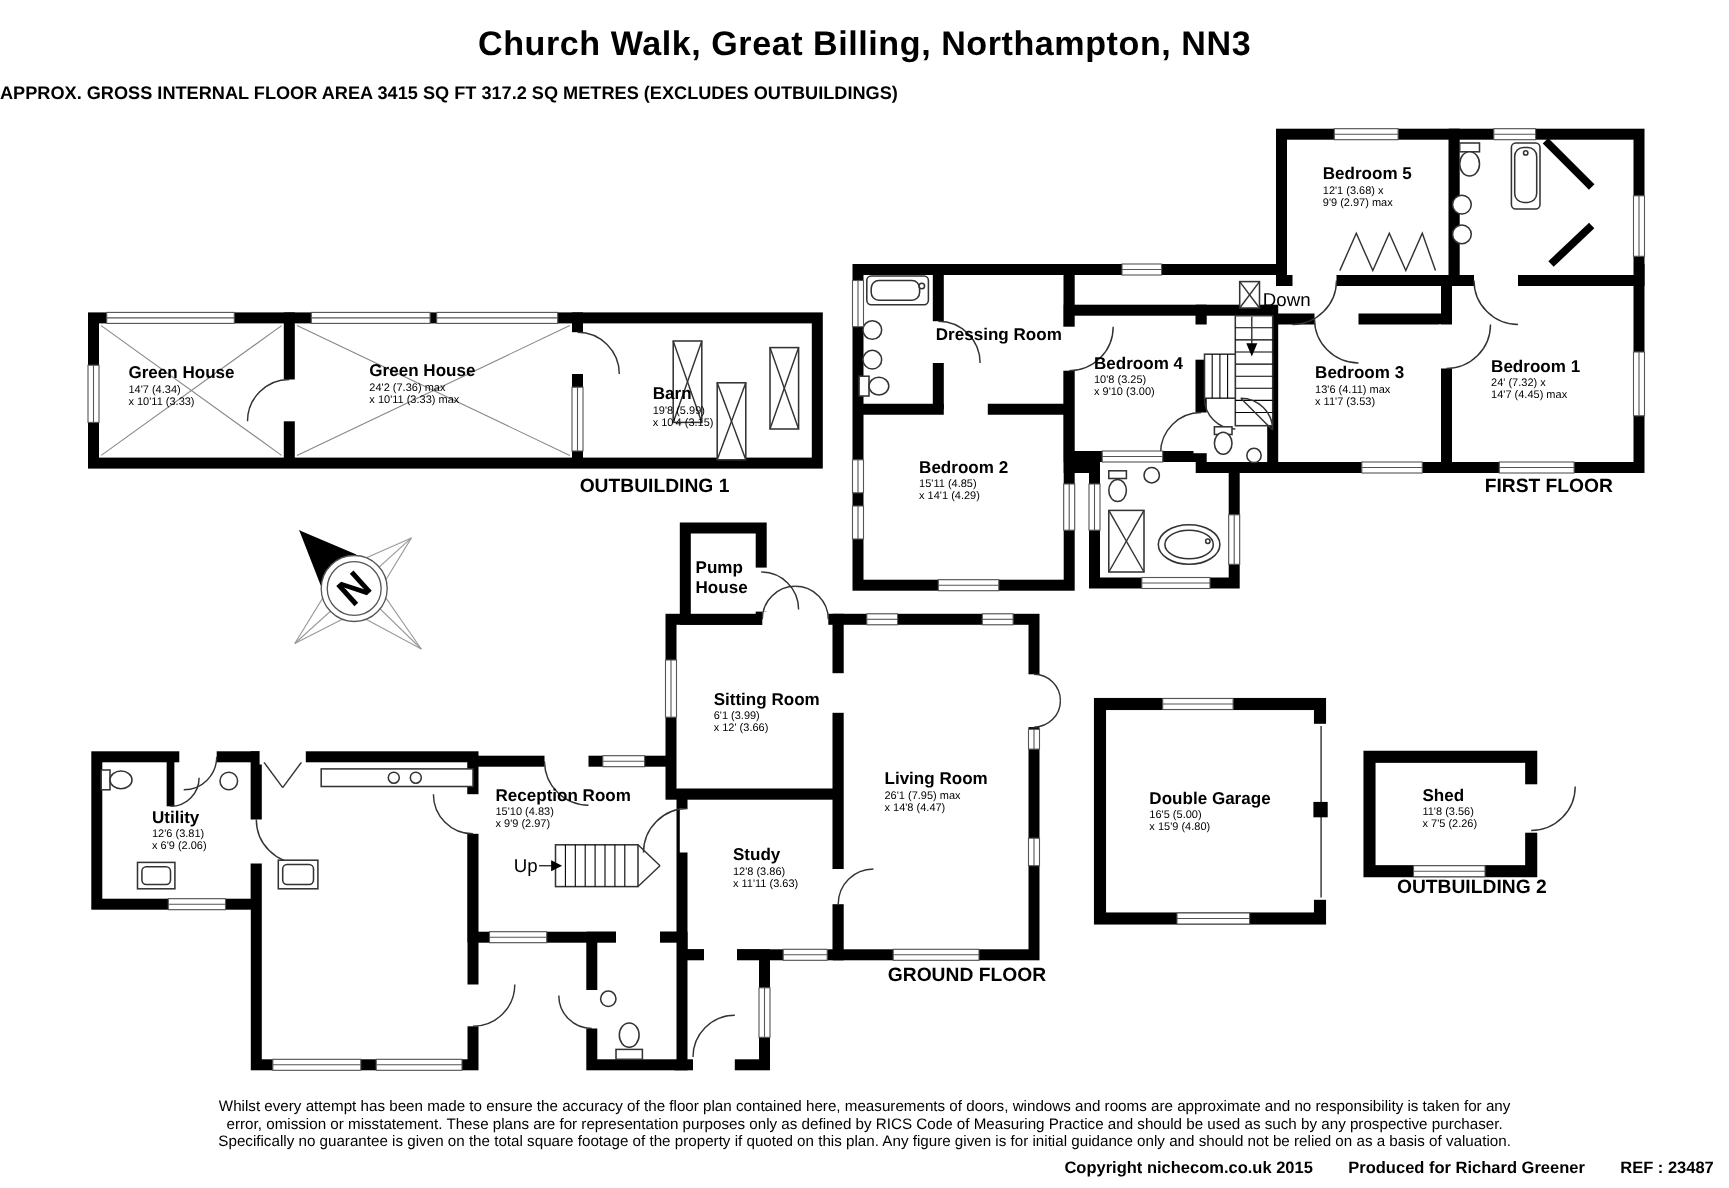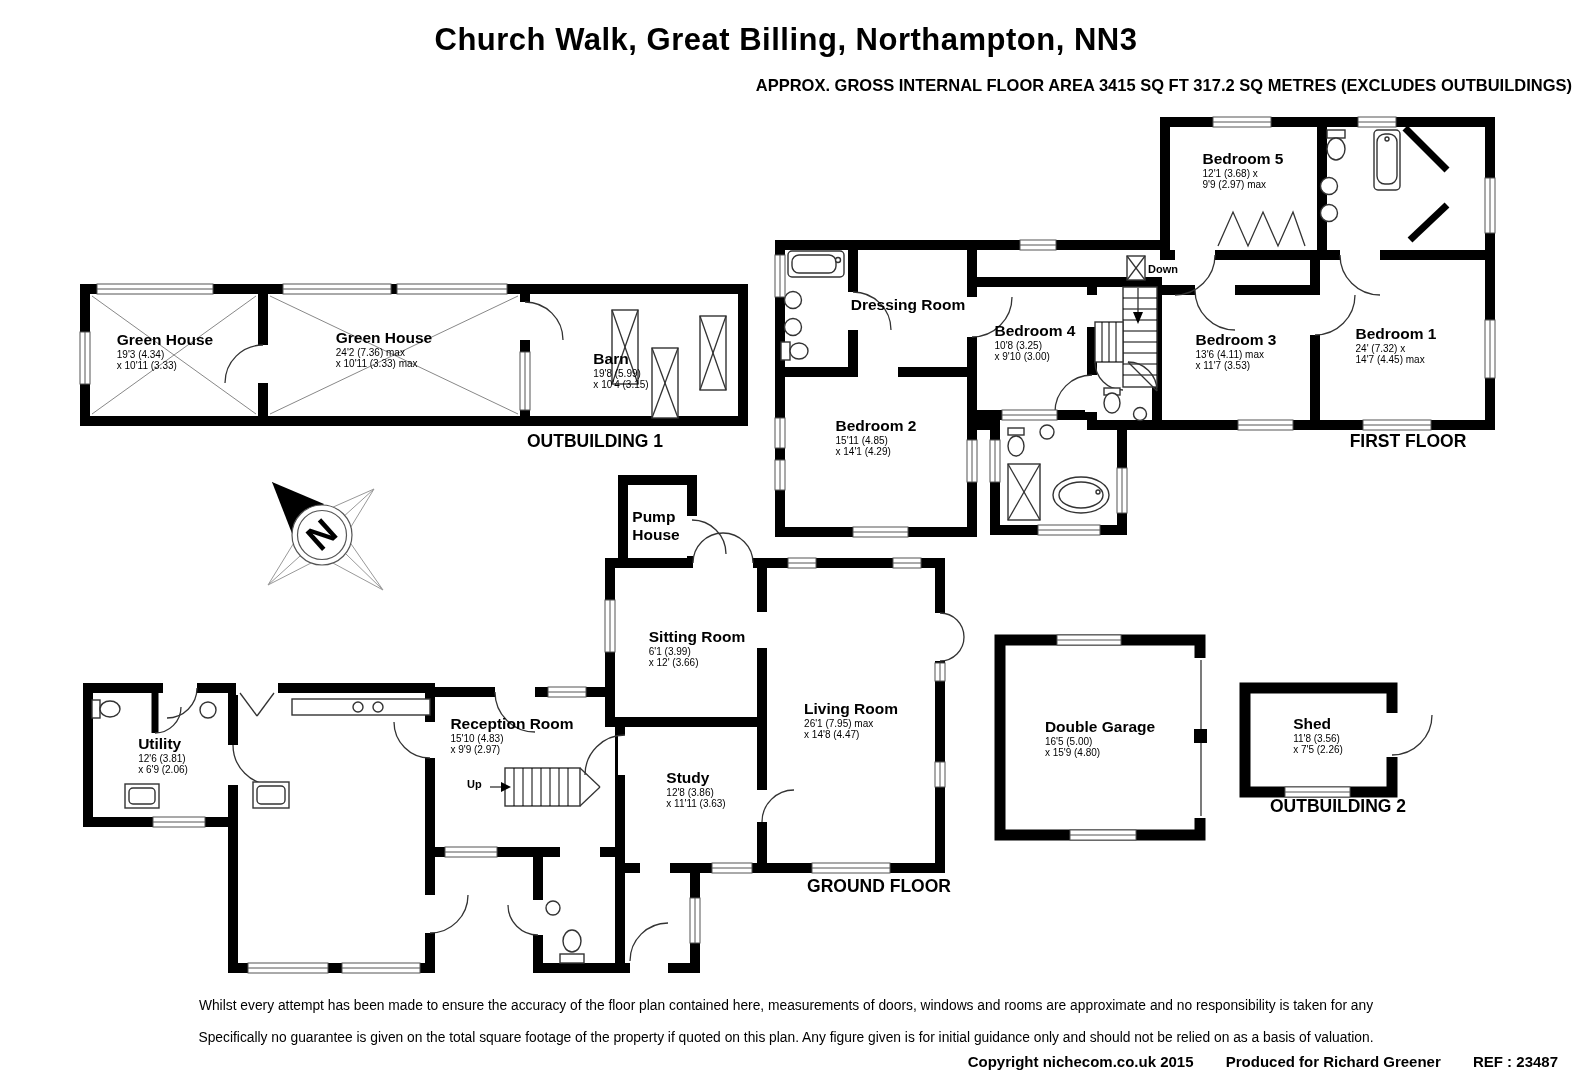--- a/index.html
+++ b/index.html
@@ -1,27 +1,27 @@
 <!DOCTYPE html>
 <html><head>
 <meta charset="utf-8">
 <style>
   html,body{margin:0;padding:0;background:#fff;}
   .canvas{position:relative;width:1572px;height:1080px;background:#fff;overflow:hidden;
           font-family:"Liberation Sans",sans-serif;color:#000;}
   .title{position:absolute;top:22px;left:0;width:100%;text-align:center;
          font-size:31px;font-weight:bold;letter-spacing:.5px;}
-  .subtitle{position:absolute;top:76px;left:0;width:100%;text-align:right;
+  .subtitle{position:absolute;top:76px;left:0;width:100%;text-align:left;
             font-size:16.5px;font-weight:bold;}
   .rlabel{position:absolute;transform:translateX(-50%);line-height:1.13;z-index:5;}
   .rname{font-weight:bold;font-size:15.5px;white-space:pre-line;}
   .rdim{font-size:10px;white-space:nowrap;}
   .slabel{position:absolute;transform:translateX(-50%);font-weight:bold;font-size:17.5px;
           white-space:nowrap;z-index:5;}
-  .tiny{position:absolute;font-weight:bold;font-size:11px;z-index:5;white-space:nowrap;}
+  .tiny{position:absolute;font-weight:normal;font-size:17px;z-index:5;white-space:nowrap;}
   .fline{position:absolute;left:0;width:100%;text-align:center;font-size:13.8px;}
   .fcopy{position:absolute;left:0;width:100%;text-align:right;font-size:15px;font-weight:bold;}
   .fcopy span{margin:0 14px;}
   .north{position:absolute;left:322px;top:535px;transform:translate(-50%,-50%) rotate(-42deg);
          font-size:36px;font-weight:bold;z-index:6;}
   svg{position:absolute;left:0;top:0;}
   .room{fill:#fff;stroke:#000;stroke-width:10;}
   .room2{fill:#fff;stroke:#000;stroke-width:11;}
   .wall{stroke:#000;stroke-width:10;fill:none;}
   .wall7{stroke:#000;stroke-width:7;fill:none;}
@@ -338,21 +338,21 @@
       <polygon class="fillb" points="272,482 324,504 293,536"></polygon>
       <circle cx="322" cy="535" r="30" fill="#fff" stroke="#555" stroke-width="1.2"></circle>
       <circle cx="322" cy="535" r="24.5" fill="none" stroke="#555" stroke-width="1.2"></circle>
     </g>
   </svg>
 
   <div class="north">N</div>
 
   <div class="rlabel" style="left:165px;top:331px">
     <div class="rname">Green House</div>
-    <div class="rdim">19'3 (4.34)</div>
+    <div class="rdim">14'7 (4.34)</div>
     <div class="rdim">x 10'11 (3.33)</div>
   </div>
   <div class="rlabel" style="left:384px;top:329px">
     <div class="rname">Green House</div>
     <div class="rdim">24'2 (7.36) max</div>
     <div class="rdim">x 10'11 (3.33) max</div>
   </div>
   <div class="rlabel" style="left:621px;top:350px">
     <div class="rname">Barn</div>
     <div class="rdim">19'8 (5.99)</div>
@@ -429,20 +429,21 @@
     <div class="rdim">x 15'9 (4.80)</div>
   </div>
   <div class="rlabel" style="left:1318px;top:715px">
     <div class="rname">Shed</div>
     <div class="rdim">11'8 (3.56)</div>
     <div class="rdim">x 7'5 (2.26)</div>
   </div>
   <div class="slabel" style="left:1338px;top:796px">OUTBUILDING 2</div>
 
   <div class="fline" style="top:998px">Whilst every attempt has been made to ensure the accuracy of the floor plan contained here, measurements of doors, windows and rooms are approximate and no responsibility is taken for any</div>
+  <div class="fline" style="top:1014px">error, omission or misstatement. These plans are for representation purposes only as defined by RICS Code of Measuring Practice and should be used as such by any prospective purchaser.</div>
   <div class="fline" style="top:1030px">Specifically no guarantee is given on the total square footage of the property if quoted on this plan. Any figure given is for initial guidance only and should not be relied on as a basis of valuation.</div>
   <div class="fcopy" style="top:1053px">
     <span>Copyright nichecom.co.uk 2015</span>
     <span>Produced for Richard Greener</span>
     <span>REF :  23487</span>
   </div>
 
 </div>
 
 </body></html>

